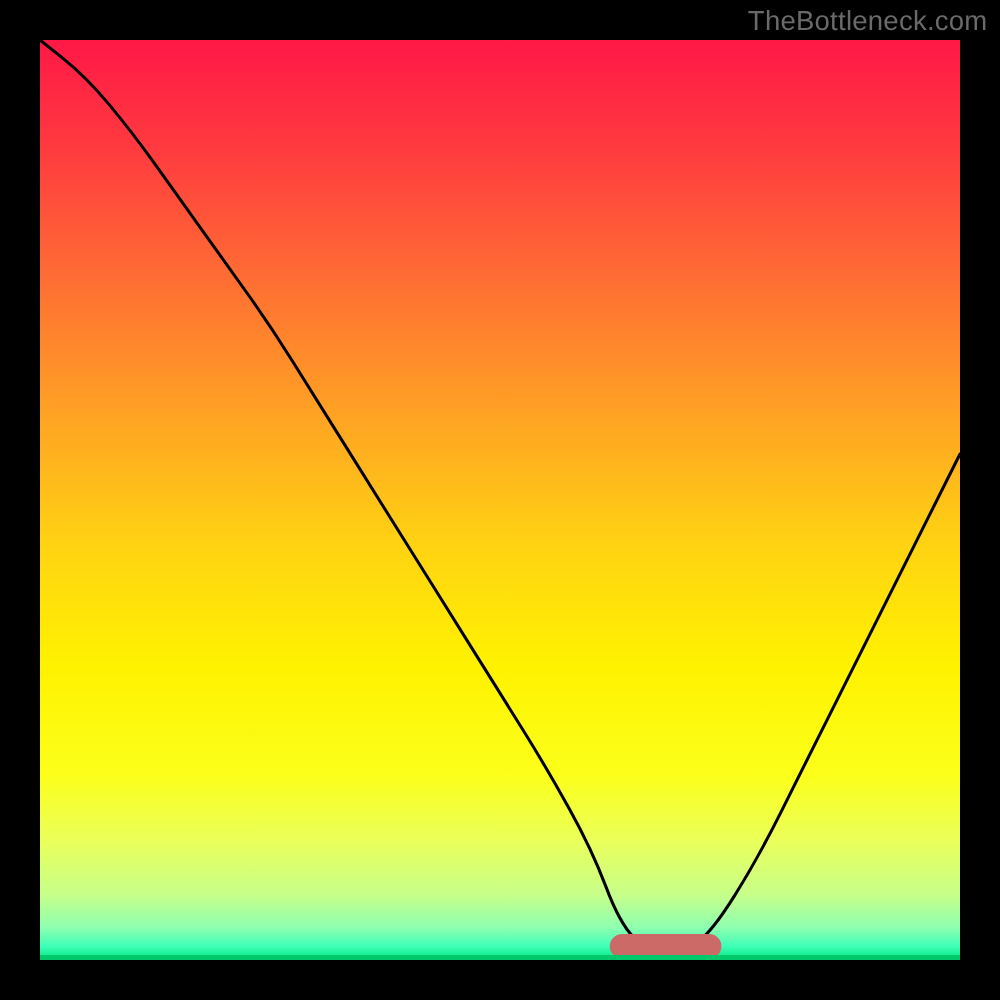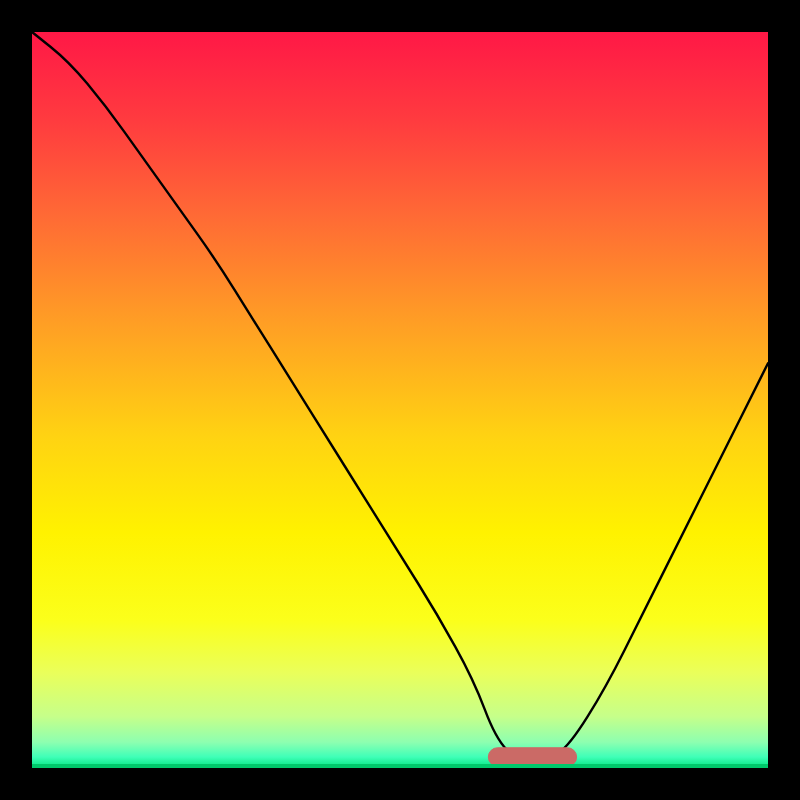--- a/index.html
+++ b/index.html
@@ -31,20 +31,21 @@
     display: block;
   }
   .plot-area {
     
   }
 </style>
 </head>
 <body>
 
 <div class="frame">
+  <div class="watermark">TheBottleneck.com</div>
 
   <svg id="chart-svg" width="800" height="800" viewBox="0 0 800 800">
     <defs>
       <linearGradient id="bg-grad" x1="0" y1="0" x2="0" y2="1">
           <stop offset="0%" stop-color="#ff1846"></stop>
           <stop offset="12%" stop-color="#ff3b3f"></stop>
           <stop offset="25%" stop-color="#ff6a35"></stop>
           <stop offset="40%" stop-color="#ffa024"></stop>
           <stop offset="55.00000000000001%" stop-color="#ffd312"></stop>
           <stop offset="68%" stop-color="#fff200"></stop>

